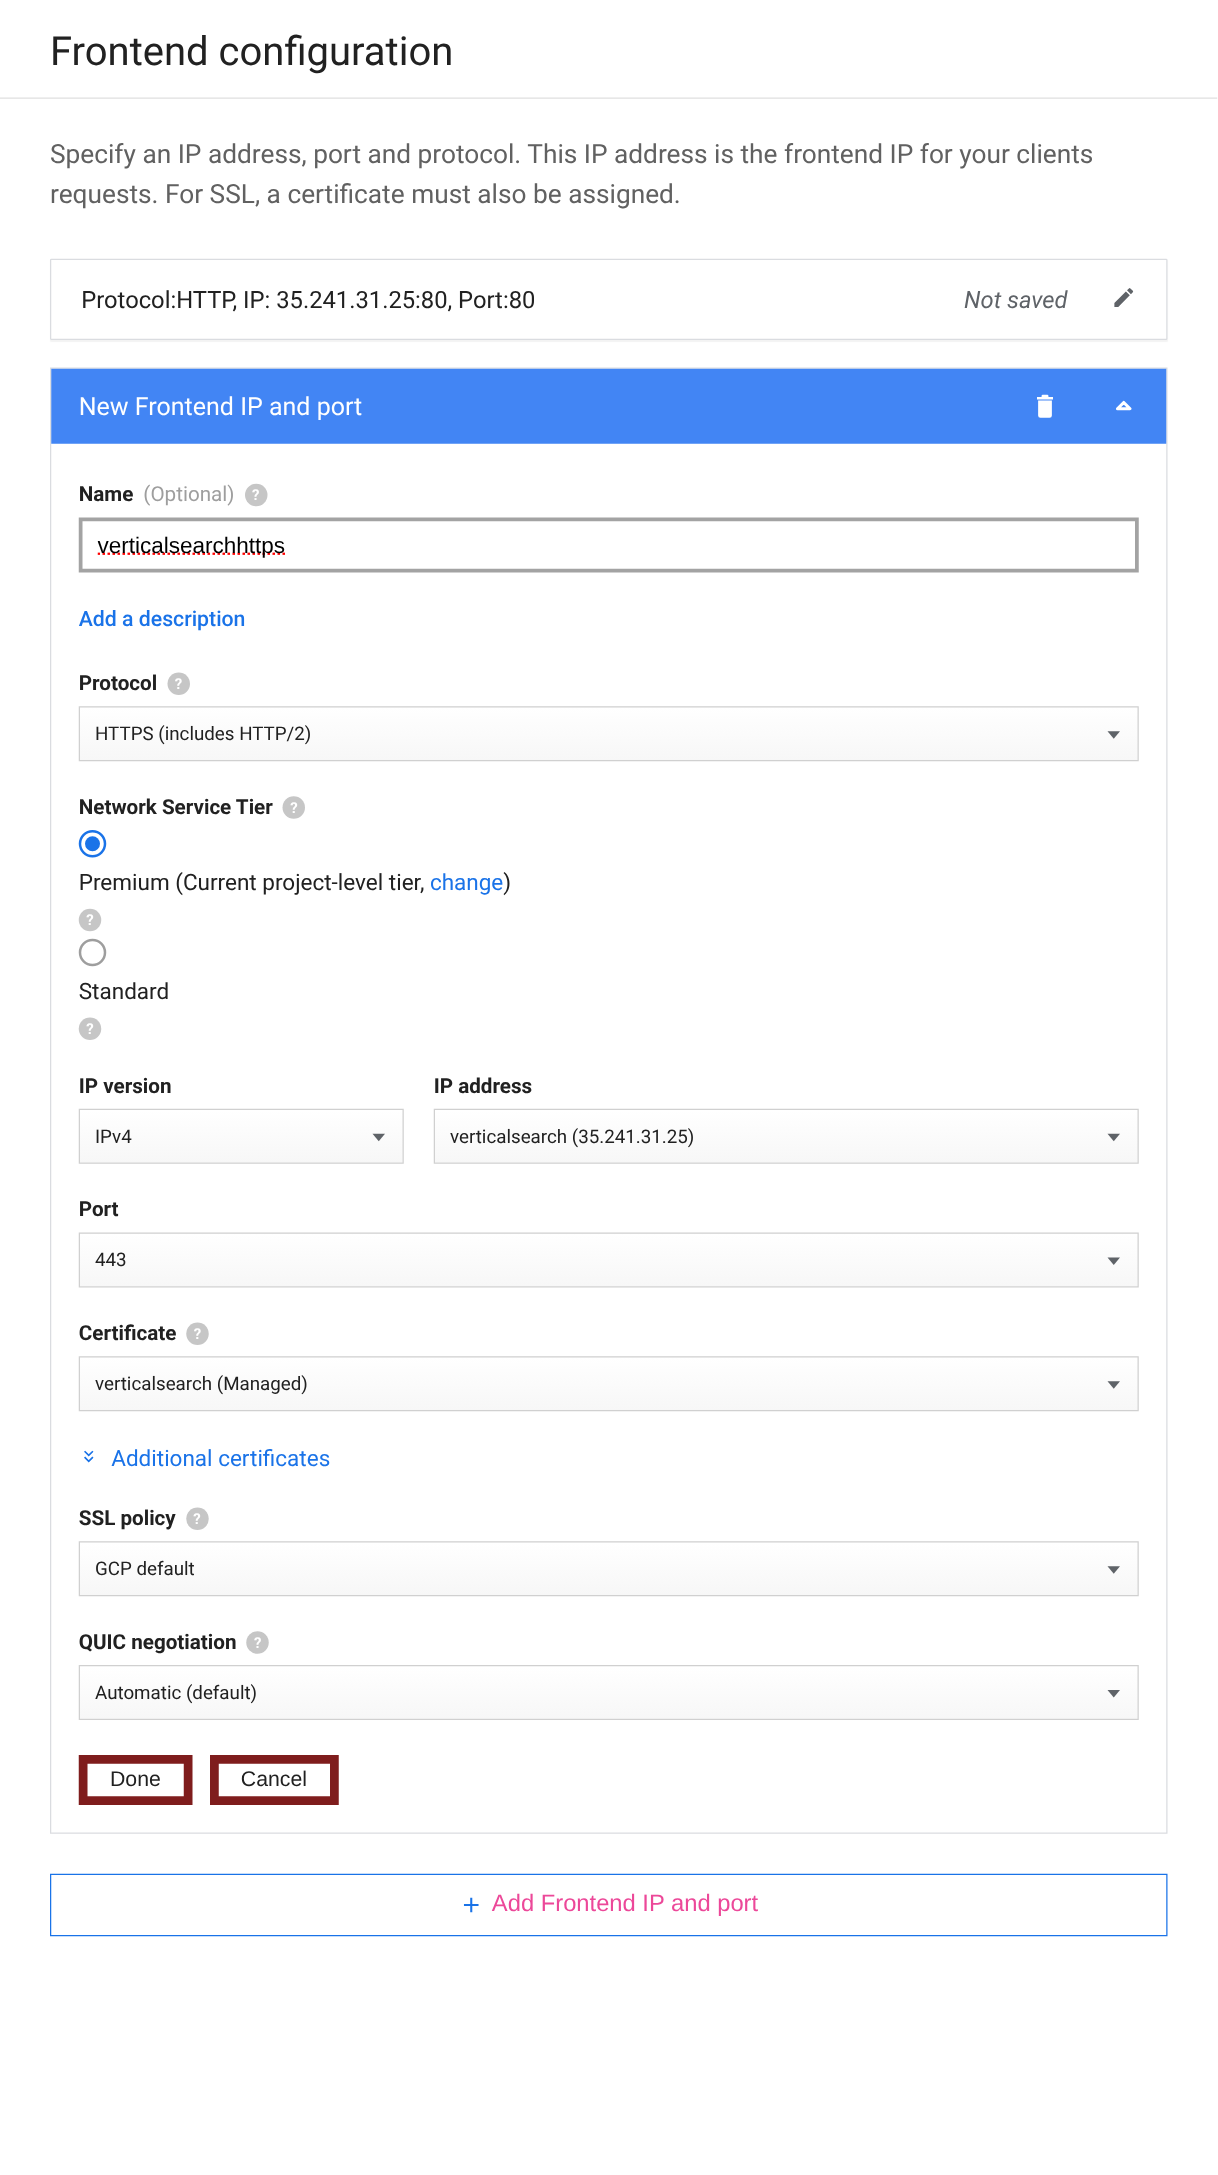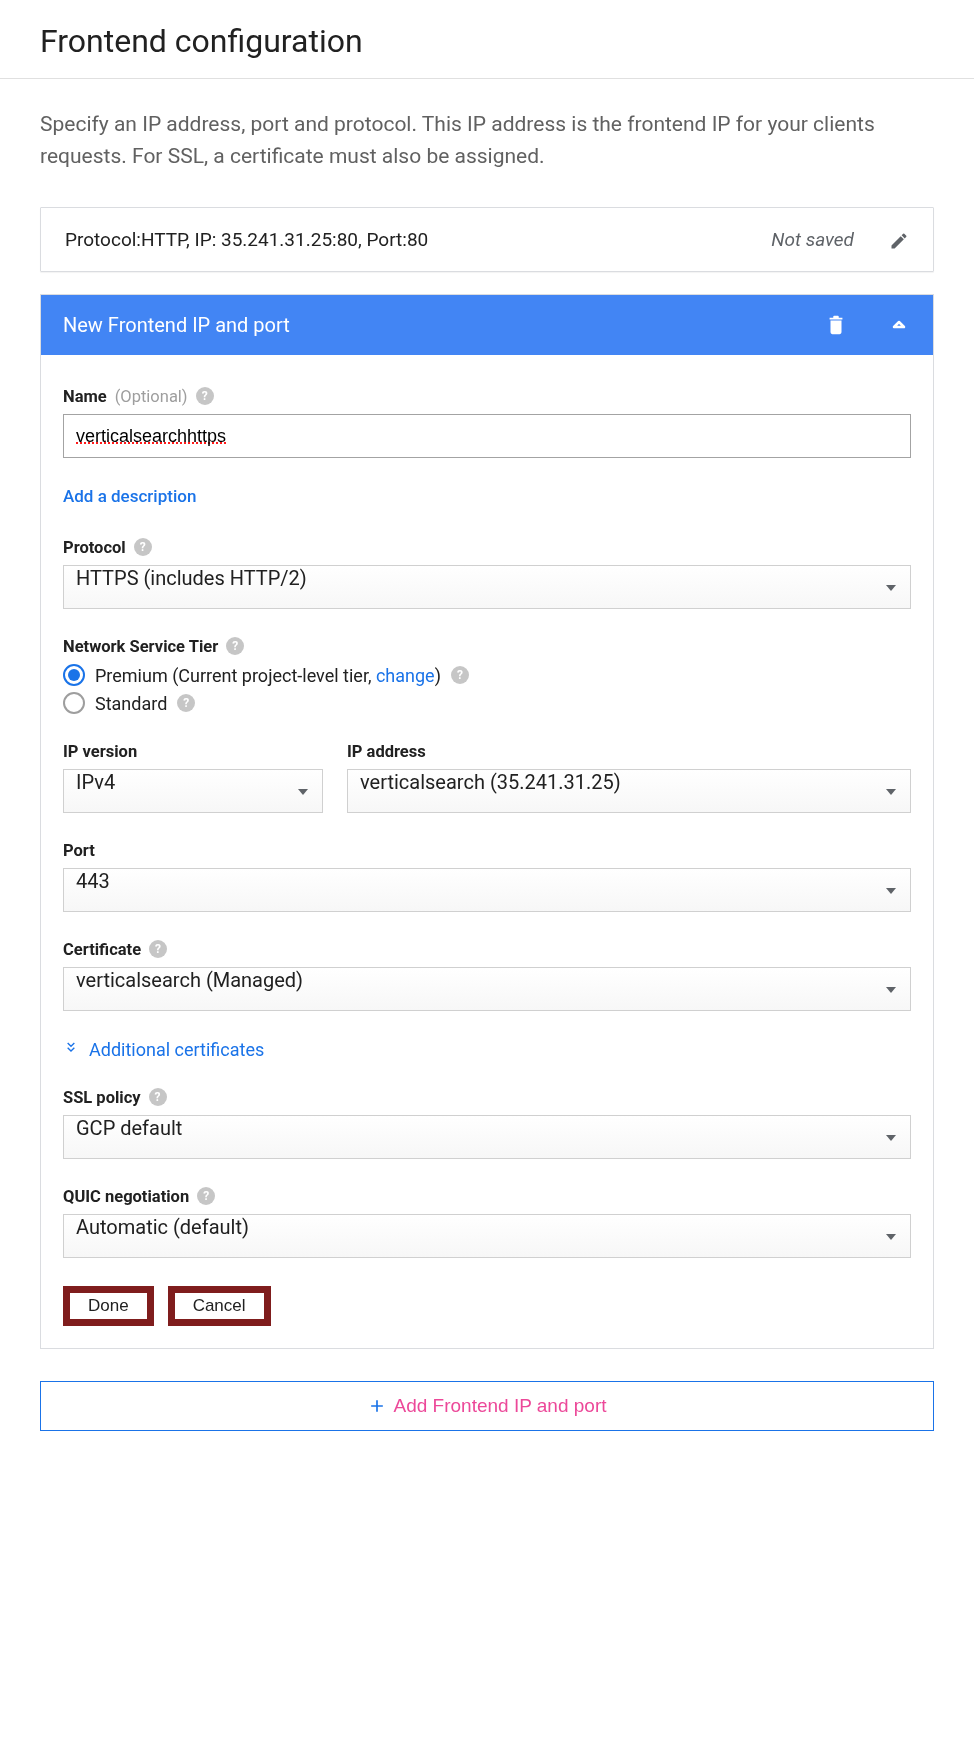--- a/index.html
+++ b/index.html
@@ -47,21 +47,21 @@
       color: #212121;
     }
     .saved-card .status {
       font-style: italic;
       color: #5f6368;
       font-size: 19px;
       margin-right: 35px;
     }
     .saved-card .right {
       display: flex;
-      align-items: flex-end;
+      align-items: flex-start;
     }
     .pencil-icon {
       width: 20px;
       height: 20px;
       fill: #5f6368;
       cursor: pointer;
     }
     .expand-card {
       border: 1px solid #dadce0;
     }
@@ -118,21 +118,21 @@
       border-radius: 50%;
       background: #c6c6c6;
       color: #fff;
       font-size: 12px;
       font-weight: 700;
       cursor: pointer;
     }
     .text-input {
       width: 100%;
       height: 44px;
-      border: 1px solid #a3a3a3;
+      border: 3px solid #a3a3a3;
       padding: 0 12px;
       font-size: 18px;
       text-decoration: underline dotted red;
       text-decoration-skip-ink: none;
     }
     .link {
       color: #1a73e8;
       font-size: 17px;
       font-weight: 500;
       cursor: pointer;
@@ -141,44 +141,44 @@
     .inline-link {
       color: #1a73e8;
       cursor: pointer;
     }
     .select {
       width: 100%;
       height: 44px;
       border: 1px solid #d0d0d0;
       background: linear-gradient(#ffffff, #f7f7f7);
       padding: 0 40px 0 12px;
-      font-size: 20px;
+      font-size: 15px;
       color: #212121;
       position: relative;
       display: flex;
-      align-items: flex-start;
+      align-items: center;
       cursor: pointer;
     }
     .select::after {
       content: '';
       position: absolute;
       right: 14px;
       top: 50%;
       margin-top: -2px;
       border-left: 5px solid transparent;
       border-right: 5px solid transparent;
       border-top: 6px solid #5f6368;
     }
     .radio-row {
       display: flex;
-      align-items: center;
       gap: 10px;
       margin-bottom: 6px;
       font-size: 18px;
       color: #212121;
+      flex-direction: column;
     }
     .radio {
       width: 22px;
       height: 22px;
       border: 2px solid #9e9e9e;
       border-radius: 50%;
       display: inline-flex;
       align-items: center;
       justify-content: center;
       cursor: pointer;

